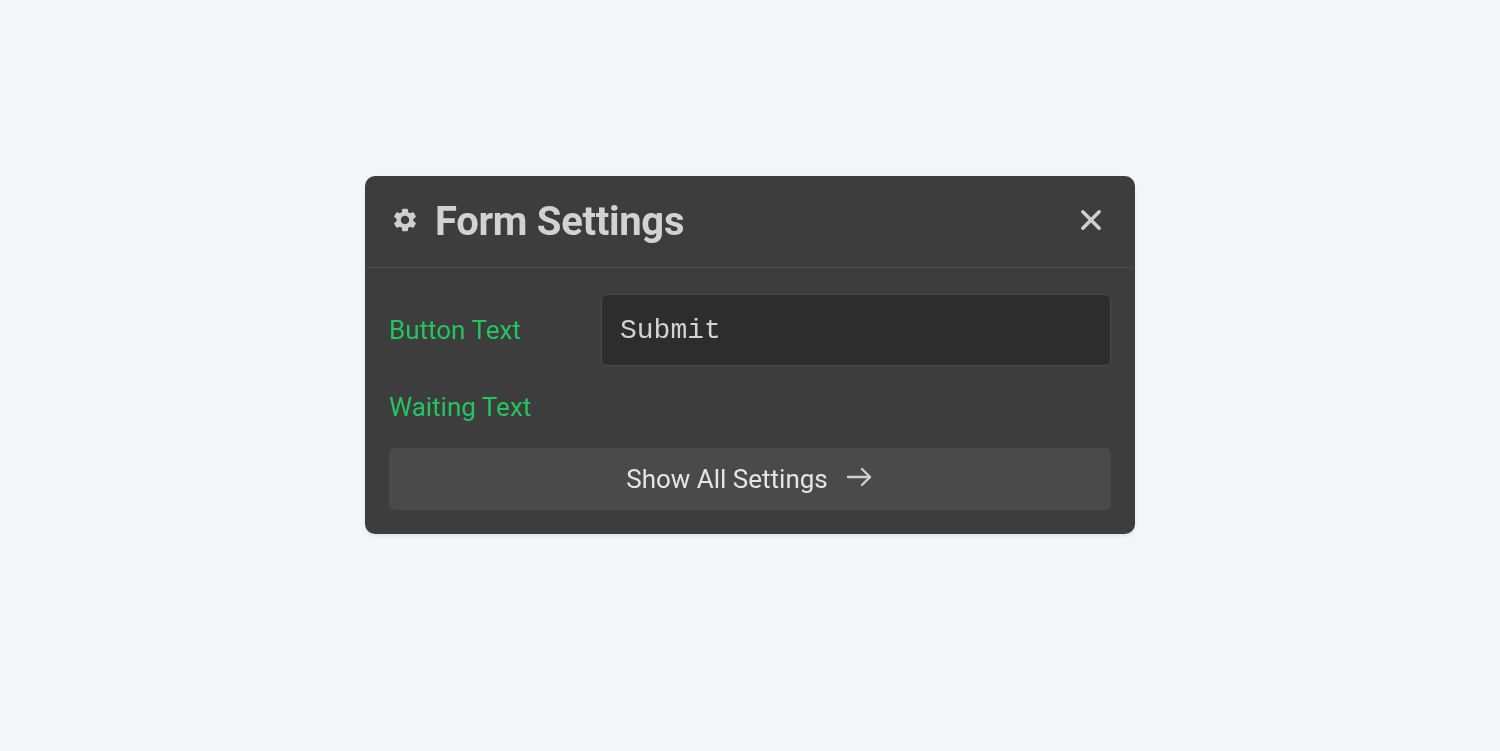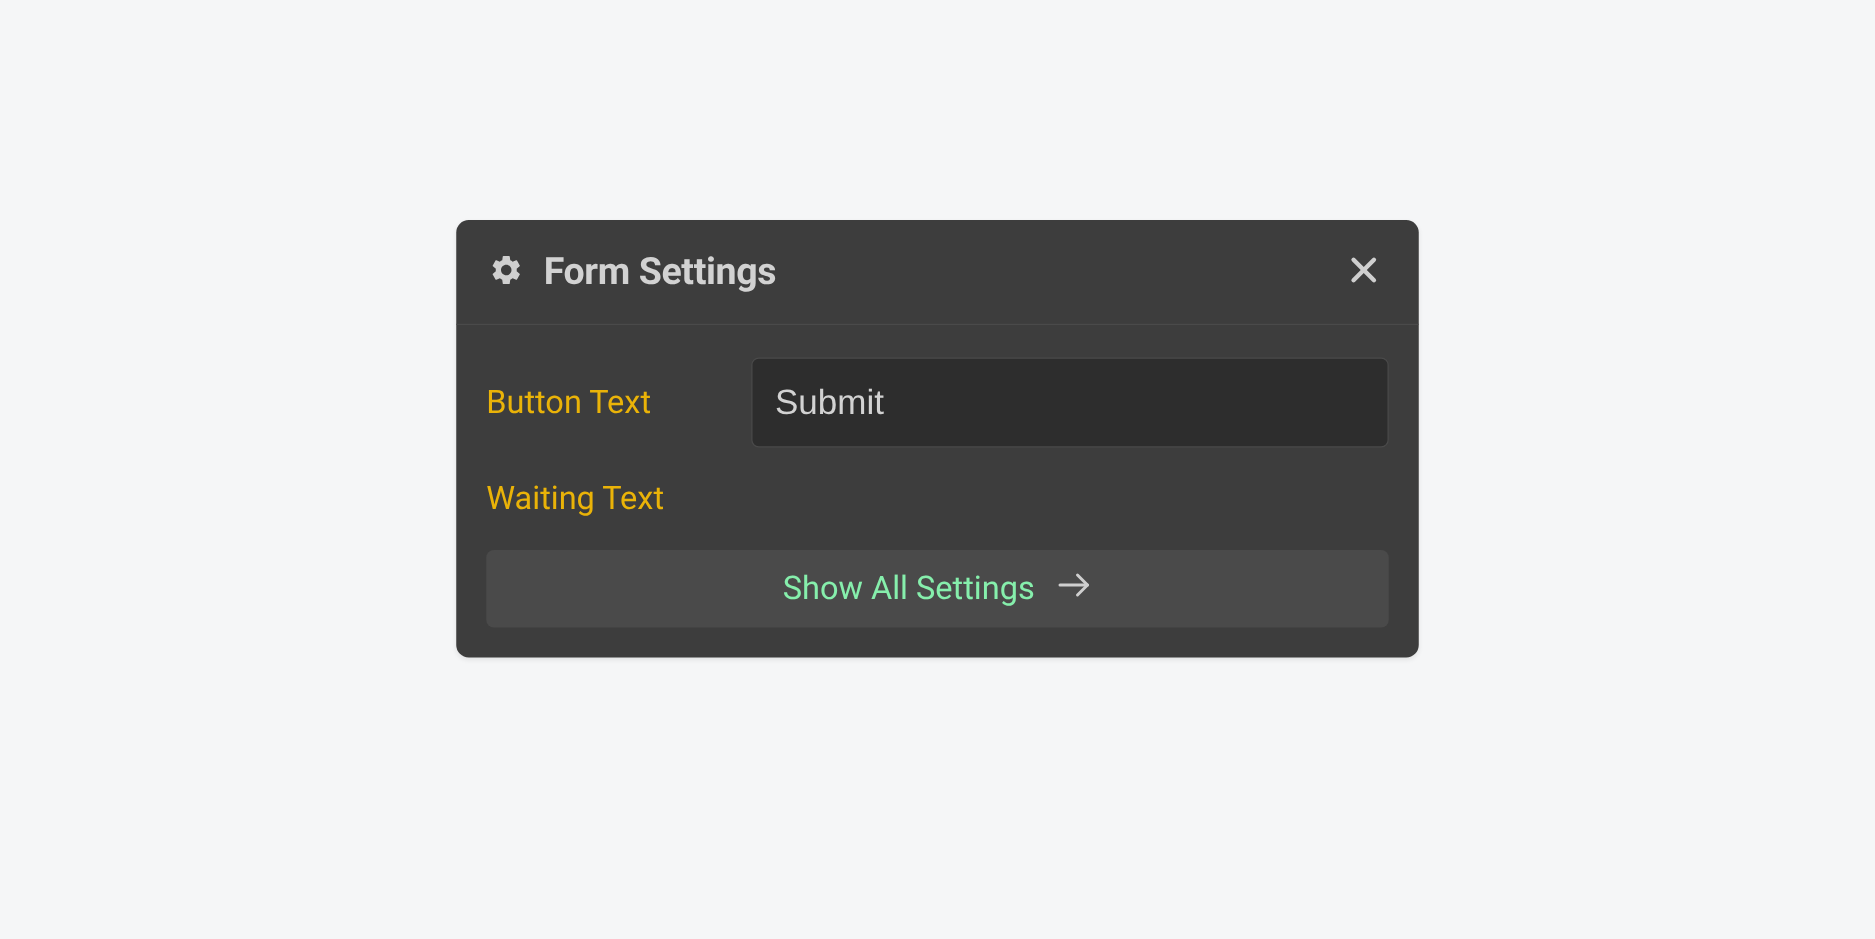--- a/index.html
+++ b/index.html
@@ -35,21 +35,21 @@
       display: flex;
       align-items: center;
       gap: 16px;
     }
     .panel-title-wrap svg {
       width: 28px;
       height: 28px;
       flex-shrink: 0;
     }
     .panel-title {
-      font-size: 30px;
+      font-size: 40px;
       font-weight: 700;
       color: #d2d2d2;
       letter-spacing: -0.3px;
     }
     .close-btn {
       background: none;
       border: none;
       cursor: pointer;
       padding: 4px;
       display: flex;
@@ -67,45 +67,45 @@
       display: flex;
       align-items: center;
       gap: 20px;
       margin-bottom: 26px;
     }
     .form-row:last-of-type {
       margin-bottom: 26px;
       gap: 27px;
     }
     .form-label {
-      color: #eab308;
+      color: #22c55e;
       font-size: 26px;
       font-weight: 400;
       width: 192px;
       flex-shrink: 0;
     }
     .form-input {
       flex: 1;
       background: #2d2d2d;
       border: 1px solid #4a4a4a;
       border-radius: 6px;
       color: #d2d2d2;
       font-size: 28px;
       font-weight: 400;
       padding: 16px 18px;
       outline: none;
       height: 72px;
-      font-family: Liberation Sans, sans-serif;
+      font-family: Liberation Mono, monospace;
     }
     .show-all-btn {
       width: 100%;
       background: #4a4a4a;
       border: none;
       border-radius: 6px;
-      color: #86efac;
+      color: #e5e5e5;
       font-size: 26px;
       font-weight: 400;
       padding: 16px 0;
       cursor: pointer;
       display: flex;
       align-items: center;
       justify-content: center;
       gap: 18px;
       font-family: inherit;
     }

